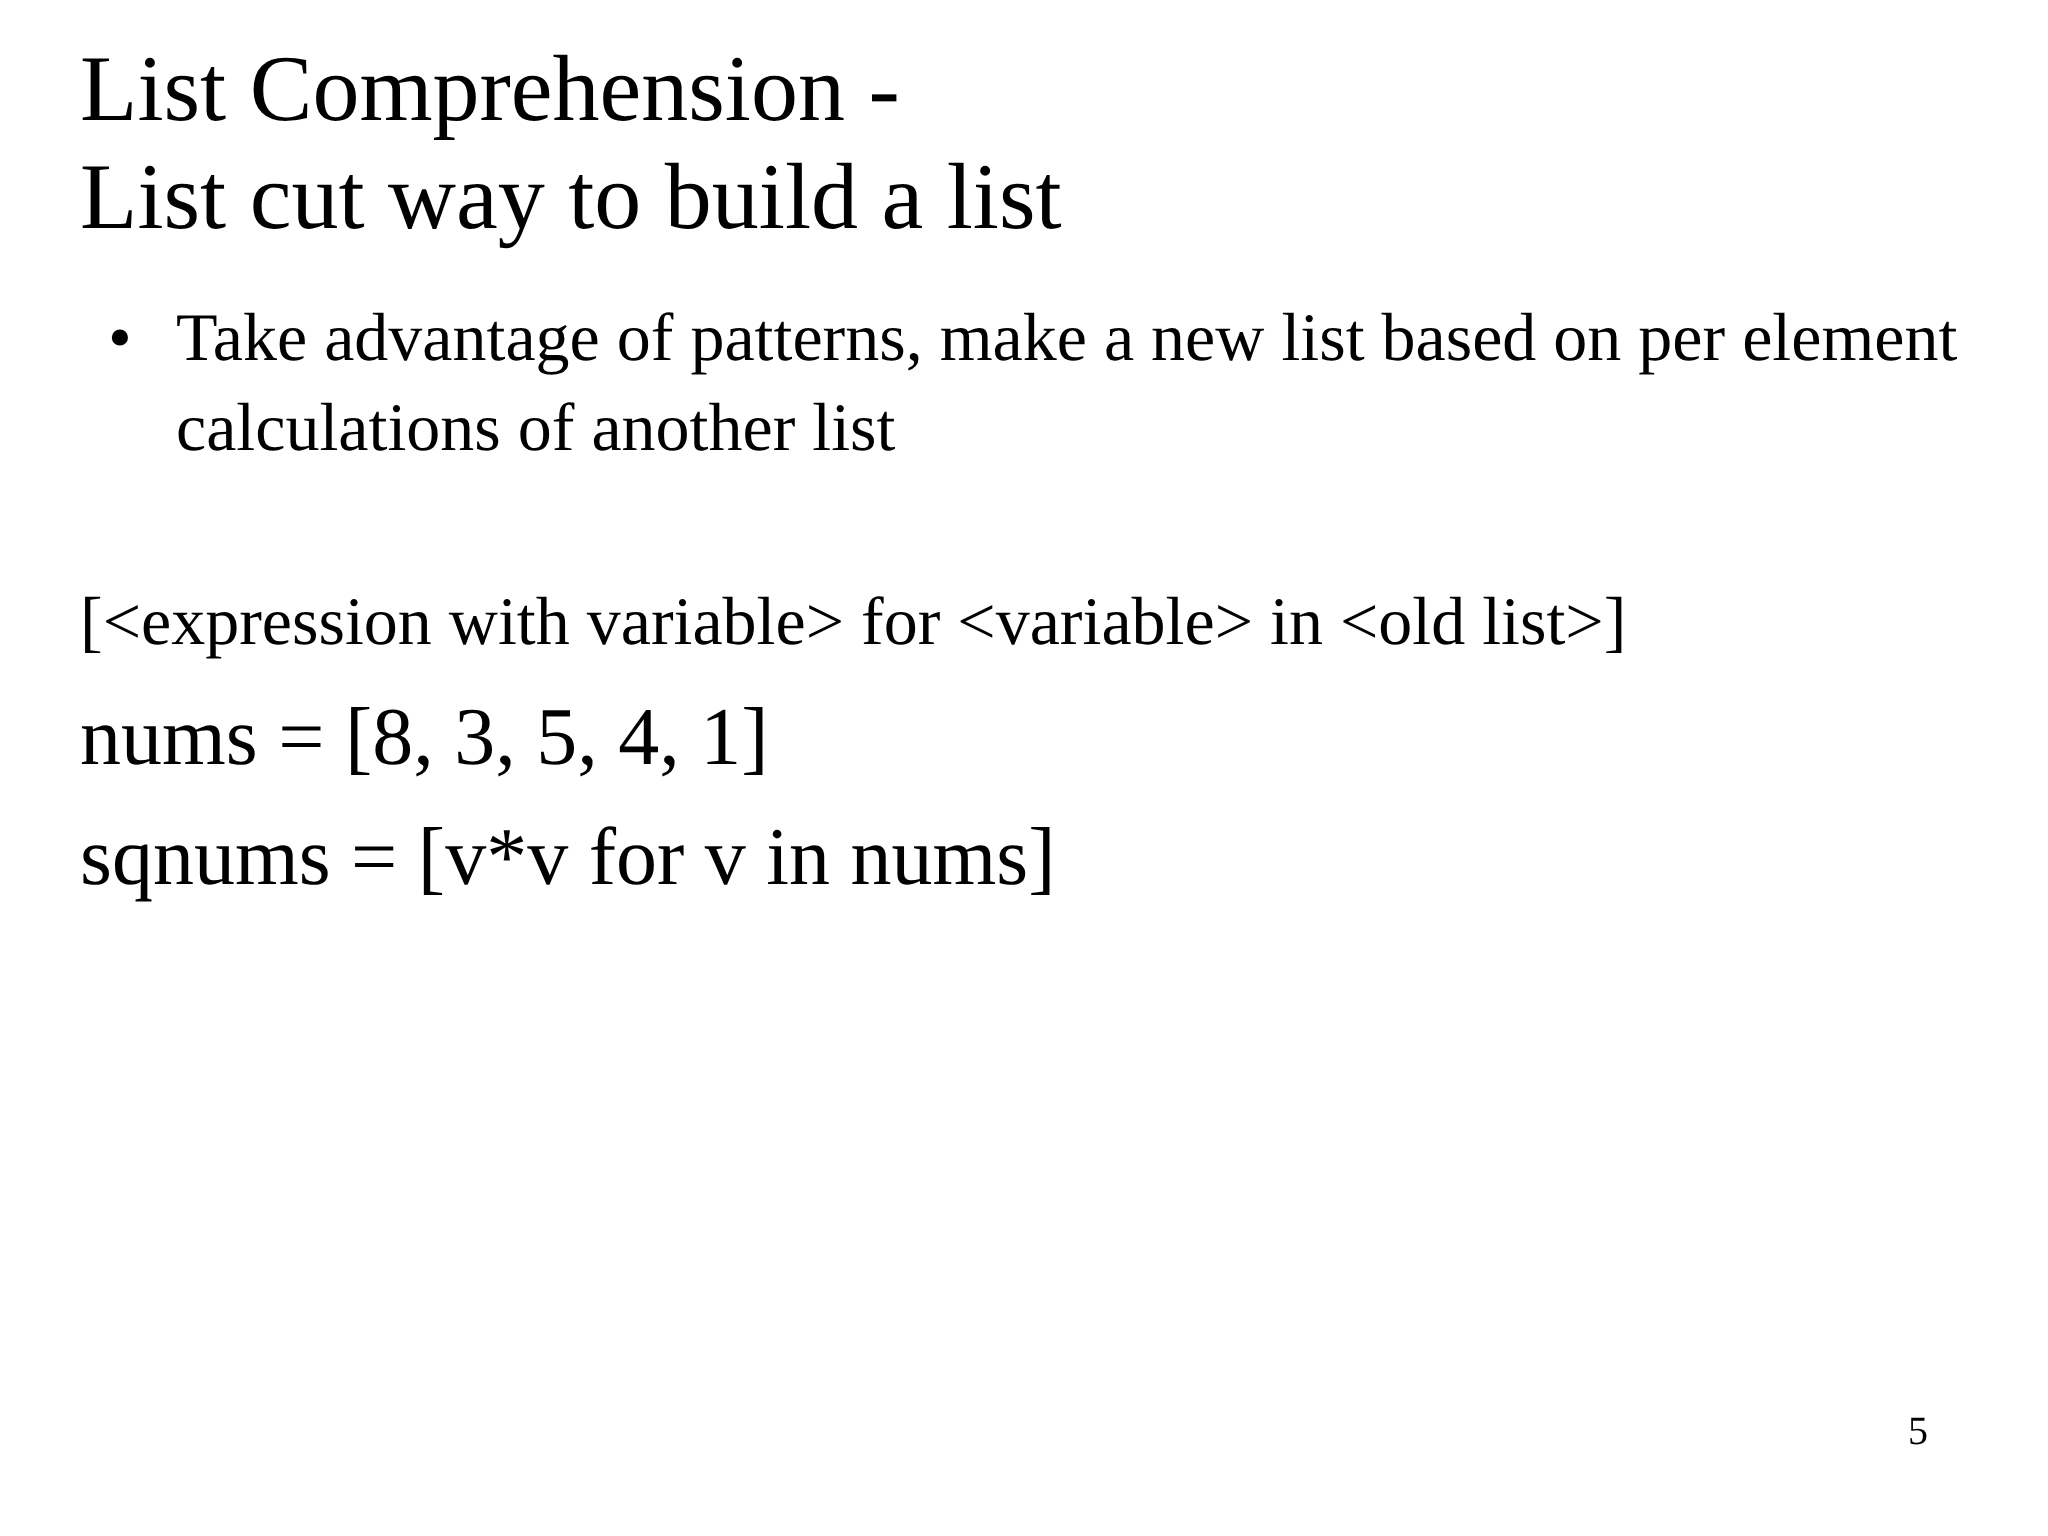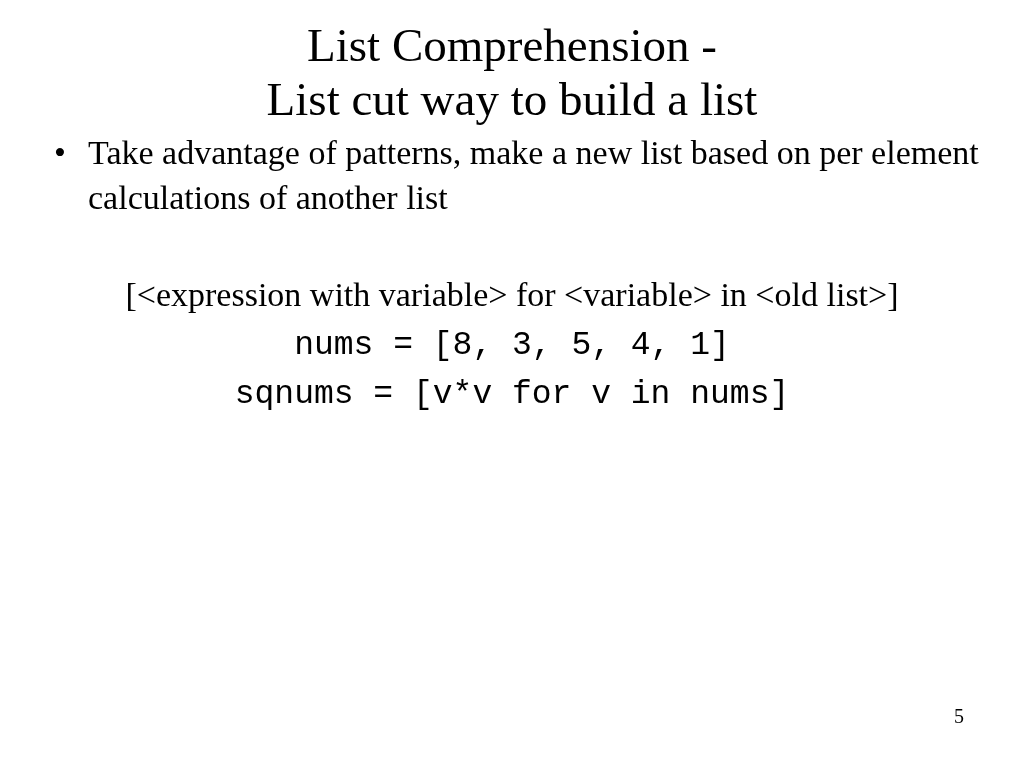--- a/index.html
+++ b/index.html
@@ -10,25 +10,25 @@
     body {
       width: 1024px;
       height: 768px;
       background: #ffffff;
       font-family: "Times New Roman", Times, serif;
       color: #000000;
       padding: 18px 40px 0 40px;
       position: relative;
     }
     .title {
-      text-align: center;
+      text-align: left;
       font-size: 47px;
       line-height: 1.15;
       font-weight: normal;
-      margin-bottom: 5px;
+      margin-bottom: 22px;
     }
     .body-content {
       font-size: 34px;
       line-height: 1.32;
     }
     ul {
       list-style: none;
     }
     .bullet-item {
       position: relative;
@@ -38,28 +38,27 @@
     .bullet-item::before {
       content: "•";
       position: absolute;
       left: 14px;
       top: 0;
       font-size: 34px;
     }
     .nonbullet {
       padding-left: 0;
       margin-bottom: 6px;
-      text-align: center;
     }
     .gap {
       height: 46px;
     }
     .mono {
-      font-family: Liberation Mono, monospace;
-      font-size: 33px;
+      font-family: Liberation Serif, serif;
+      font-size: 41px;
     }
     .page-num {
       position: absolute;
       right: 60px;
       bottom: 40px;
       font-size: 20px;
       font-family: "Times New Roman", Times, serif;
     }
   </style>
 </head>

